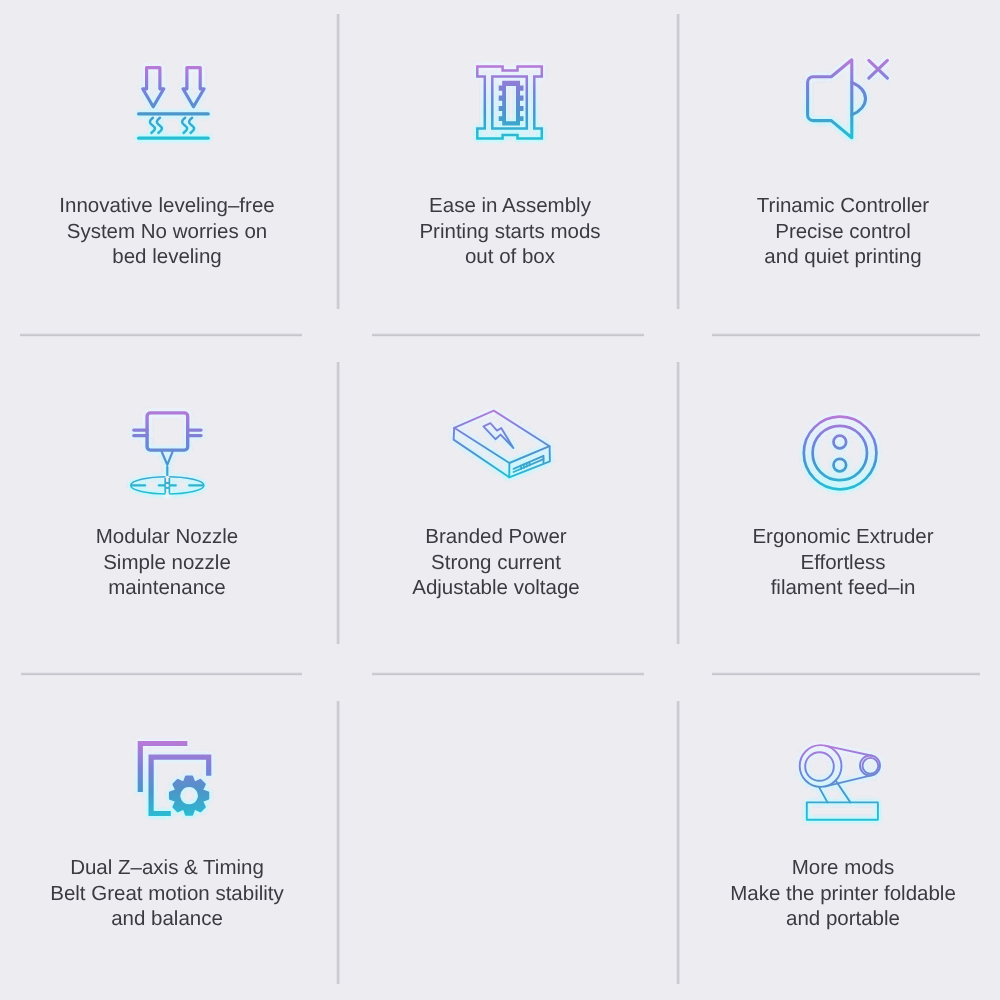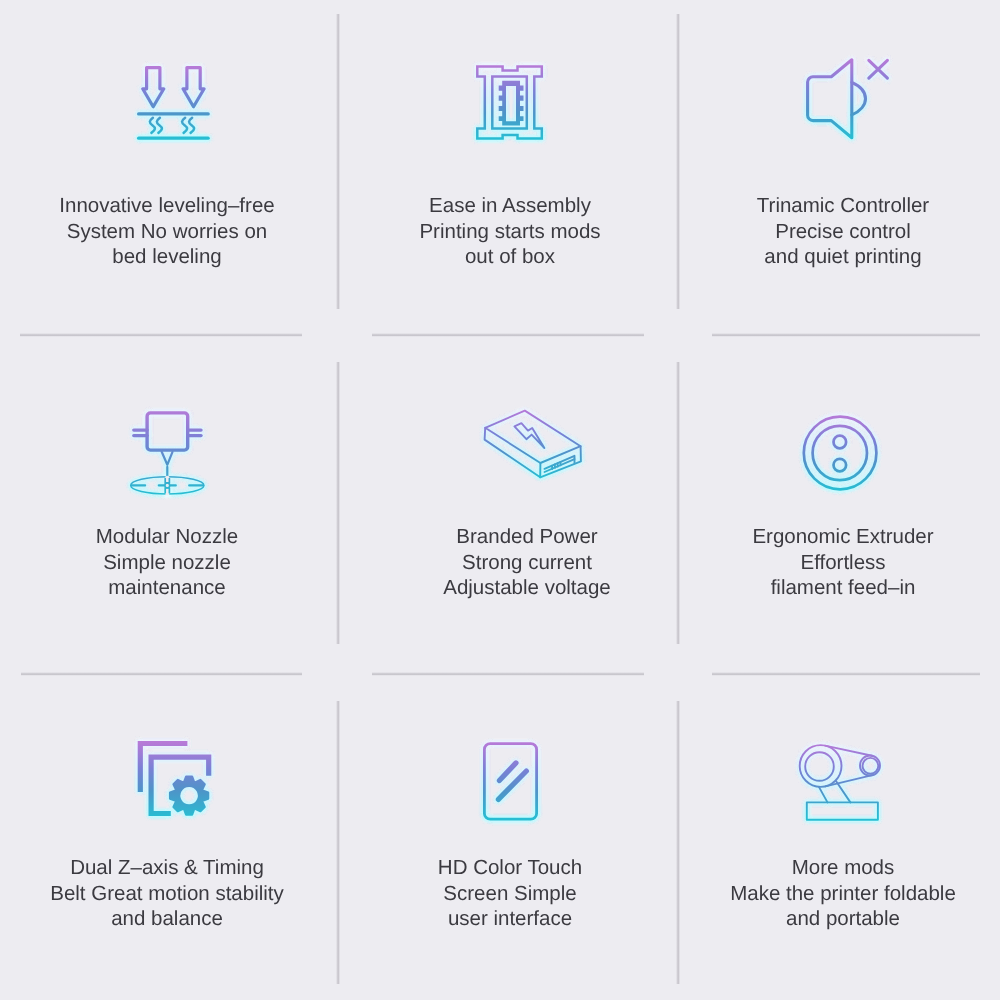--- a/index.html
+++ b/index.html
@@ -169,21 +169,21 @@
           <path d="M34.2 84.8 V80.0 H38.4 V84.8" stroke-width="1.7"></path>
           <circle cx="36.3" cy="77.4" r="2.4" stroke-width="1.6" fill="none"></circle>
         </g>
       </svg>
     </div>
     <div class="cap">Modular Nozzle
 Simple nozzle
 maintenance</div>
   </div>
 
-  <div class="cell" style="left:357px;top:331px">
+  <div class="cell" style="left:326px;top:331px">
     <div class="icon-wrap">
       <svg width="100" height="70" viewBox="0 0 100 70" style="left:126.1px;top:78.0px">
         <defs>
             <linearGradient id="g5" gradientUnits="userSpaceOnUse" x1="0" y1="0" x2="0" y2="69">
           <stop offset="0" stop-color="#b87ad7"></stop>
               <stop offset="0.35" stop-color="#7b80d5"></stop>
               <stop offset="0.65" stop-color="#4e94c8"></stop>
               <stop offset="1" stop-color="#28bdd2"></stop>
         </linearGradient>
           </defs>
@@ -248,42 +248,20 @@
         <path fill="url(#g7)" fill-rule="evenodd" d="
           M46.06 40.11 L48.08 34.54 L54.12 34.54 L56.14 40.11 L57.07 40.50 L62.44 37.99 L66.71 42.26 L64.20 47.63 L64.59 48.56 L70.16 50.58 L70.16 56.62 L64.59 58.64 L64.20 59.57 L66.71 64.94 L62.44 69.21 L57.07 66.70 L56.14 67.09 L54.12 72.66 L48.08 72.66 L46.06 67.09 L45.13 66.70 L39.76 69.21 L35.49 64.94 L38.00 59.57 L37.61 58.64 L32.04 56.62 L32.04 50.58 L37.61 48.56 L38.00 47.63 L35.49 42.26 L39.76 37.99 L45.13 40.50 Z
           M51.10 43.80 a9.8 9.8 0 1 0 0.01 0 Z" stroke="url(#g7)" stroke-width="2.2" stroke-linejoin="round"></path>
       </svg>
     </div>
     <div class="cap">Dual Z–axis &amp; Timing
 Belt Great motion stability
 and balance</div>
   </div>
 
-  <div class="cell" style="left:339.9px;top:662px">
-    <div class="icon-wrap">
-      <svg width="55" height="78" viewBox="0 0 55 78" style="left:143.1px;top:80.0px">
-        <defs>
-            <linearGradient id="g8" gradientUnits="userSpaceOnUse" x1="0" y1="0" x2="0" y2="77">
-          <stop offset="0" stop-color="#b87ad7"></stop>
-              <stop offset="0.35" stop-color="#7b80d5"></stop>
-              <stop offset="0.65" stop-color="#4e94c8"></stop>
-              <stop offset="1" stop-color="#28bdd2"></stop>
-        </linearGradient>
-          </defs>
-        <g fill="none" stroke="url(#g8)" stroke-linejoin="round" stroke-linecap="round">
-          <rect x="1.4" y="1.6" width="52.2" height="75.6" rx="5.8" stroke-width="2.8"></rect>
-          <path d="M16.4 38.5 L33.0 20.9" stroke-width="5.2"></path>
-          <path d="M15.4 57.4 L43.4 29.0" stroke-width="5.2"></path>
-        </g>
-      </svg>
-    </div>
-    <div class="cap">HD Color Touch
-Screen Simple
-user interface</div>
-  </div>
 
   <div class="cell" style="left:672.8px;top:662px">
     <div class="icon-wrap">
       <svg width="82" height="78" viewBox="0 0 82 78" style="left:127.2px;top:81.0px">
         <defs>
             <linearGradient id="g9" gradientUnits="userSpaceOnUse" x1="0" y1="0" x2="0" y2="75">
           <stop offset="0" stop-color="#b87ad7"></stop>
               <stop offset="0.35" stop-color="#7b80d5"></stop>
               <stop offset="0.65" stop-color="#4e94c8"></stop>
               <stop offset="1" stop-color="#28bdd2"></stop>

